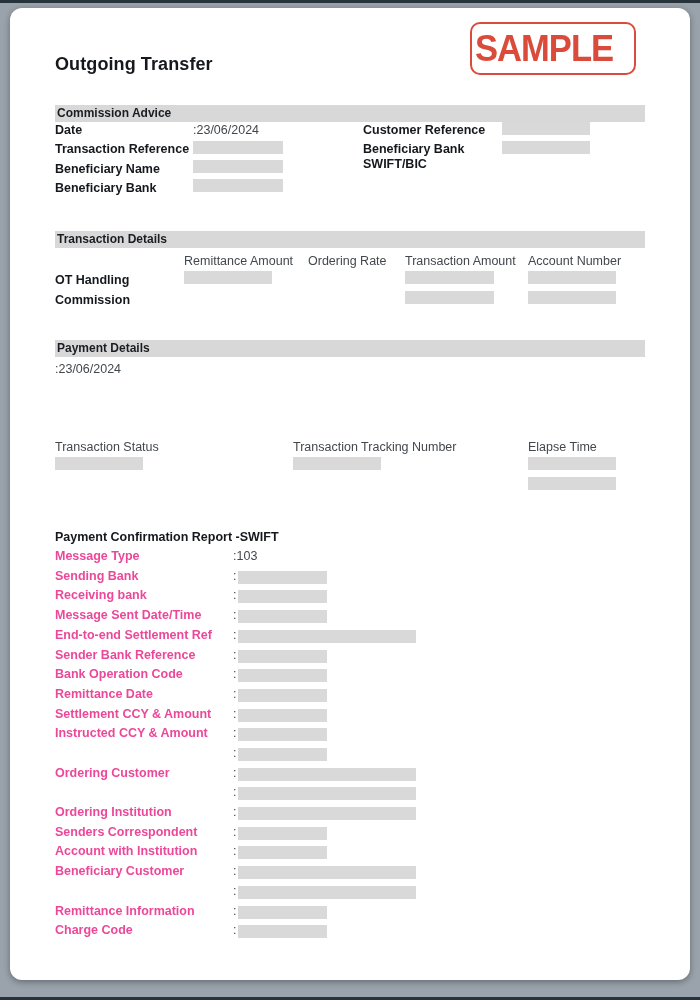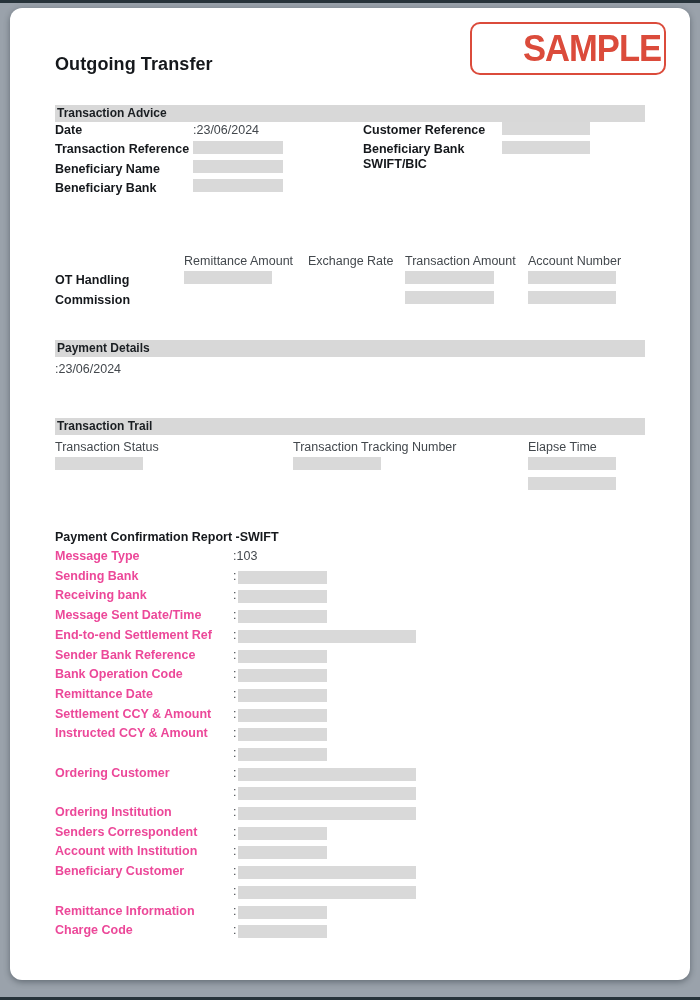--- a/index.html
+++ b/index.html
@@ -9,23 +9,23 @@
     font-family:"Liberation Sans", sans-serif;
   }
   .abs{position:absolute;}
   .edge{left:0;width:700px;height:3px;background:#27333a;}
   .page{
     left:10px;top:8px;width:680px;height:972px;background:#ffffff;
     border-radius:12px;box-shadow:0 2px 6px rgba(30,40,48,.45);
   }
   .title{left:45px;top:46px;font-size:18px;font-weight:600;color:#15181c;letter-spacing:.1px;white-space:nowrap;}
   .stamp{
-    left:460px;top:14px;width:196px;height:53px;box-sizing:border-box;
+    left:460px;top:14px;width:166px;height:53px;box-sizing:border-box;
     border:2.5px solid #db4b3b;border-radius:10px;
-    display:flex;align-items:center;justify-content:flex-end;background:transparent;
+    display:flex;align-items:center;justify-content:flex-start;background:transparent;
   }
   .stamp span{color:#db4b3b;font-weight:700;font-size:36px;letter-spacing:-1px;transform:scaleX(.96);white-space:nowrap;}
   .bar{
     left:45px;width:590px;height:17px;background:#d8d8d8;box-sizing:border-box;
     font-size:12px;font-weight:600;color:#1a1e22;line-height:17px;padding-left:2px;white-space:nowrap;
   }
   .lbl{font-size:12.5px;font-weight:600;color:#15181c;white-space:nowrap;line-height:15px;}
   .lblwrap{font-size:12.5px;font-weight:600;color:#15181c;line-height:15px;width:125px;}
   .txt{font-size:12.5px;font-weight:400;color:#43484d;white-space:nowrap;line-height:15px;}
   .box{background:#d9d9d9;height:13px;}
@@ -43,59 +43,59 @@
 <div class="abs edge" style="top:0;"></div>
 <div class="abs edge" style="top:997px;"></div>
 
 <div class="abs page">
 
   <div class="abs title">Outgoing Transfer</div>
   <div class="abs stamp">
     <span>SAMPLE</span>
   </div>
 
-  <div class="abs bar" style="top:97px;">Transaction Advice</div>
+  <div class="abs bar" style="top:97px;">Commission Advice</div>
 
   <div class="abs lbl" style="left:45px;top:115px;">Date</div>
   <div class="abs txt" style="left:183px;top:115px;">:23/06/2024</div>
 
   <div class="abs lbl" style="left:45px;top:134px;">Transaction Reference</div>
   <div class="abs box" style="left:183px;top:133px;width:90px;"></div>
 
   <div class="abs lbl" style="left:45px;top:154px;">Beneficiary Name</div>
   <div class="abs box" style="left:183px;top:152px;width:90px;"></div>
 
   <div class="abs lbl" style="left:45px;top:173px;">Beneficiary Bank</div>
   <div class="abs box" style="left:183px;top:171px;width:90px;"></div>
 
   <div class="abs lbl" style="left:353px;top:115px;">Customer Reference</div>
   <div class="abs box" style="left:492px;top:114px;width:88px;"></div>
 
   <div class="abs lblwrap" style="left:353px;top:134px;">Beneficiary Bank SWIFT/BIC</div>
   <div class="abs box" style="left:492px;top:133px;width:88px;"></div>
 
+  <div class="abs bar" style="top:223px;">Transaction Details</div>
 
   <div class="abs txt" style="left:174px;top:246px;">Remittance Amount</div>
-  <div class="abs txt" style="left:298px;top:246px;">Exchange Rate</div>
+  <div class="abs txt" style="left:298px;top:246px;">Ordering Rate</div>
   <div class="abs txt" style="left:395px;top:246px;">Transaction Amount</div>
   <div class="abs txt" style="left:518px;top:246px;">Account Number</div>
 
   <div class="abs lbl" style="left:45px;top:265px;">OT Handling</div>
   <div class="abs lbl" style="left:45px;top:285px;">Commission</div>
 
   <div class="abs box" style="left:174px;top:263px;width:88px;"></div>
   <div class="abs box" style="left:395px;top:263px;width:89px;"></div>
   <div class="abs box" style="left:518px;top:263px;width:88px;"></div>
   <div class="abs box" style="left:395px;top:283px;width:89px;"></div>
   <div class="abs box" style="left:518px;top:283px;width:88px;"></div>
 
   <div class="abs bar" style="top:332px;">Payment Details</div>
   <div class="abs txt" style="left:45px;top:354px;">:23/06/2024</div>
 
-  <div class="abs bar" style="top:410px;">Transaction Trail</div>
 
   <div class="abs txt" style="left:45px;top:432px;">Transaction Status</div>
   <div class="abs txt" style="left:283px;top:432px;">Transaction Tracking Number</div>
   <div class="abs txt" style="left:518px;top:432px;">Elapse Time</div>
 
   <div class="abs box" style="left:45px;top:449px;width:88px;"></div>
   <div class="abs box" style="left:283px;top:449px;width:88px;"></div>
   <div class="abs box" style="left:518px;top:449px;width:88px;"></div>
   <div class="abs box" style="left:518px;top:469px;width:88px;"></div>
 

